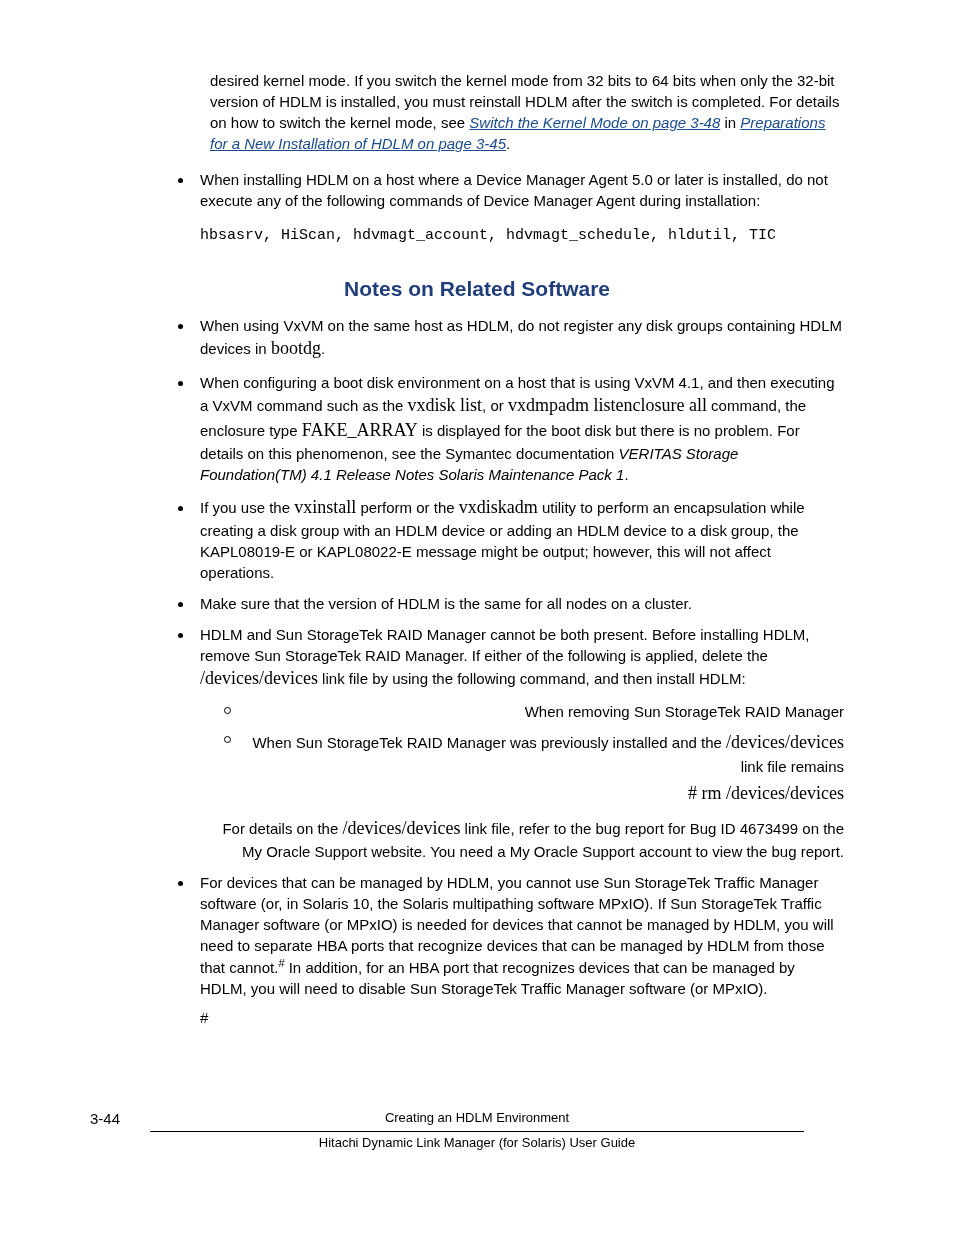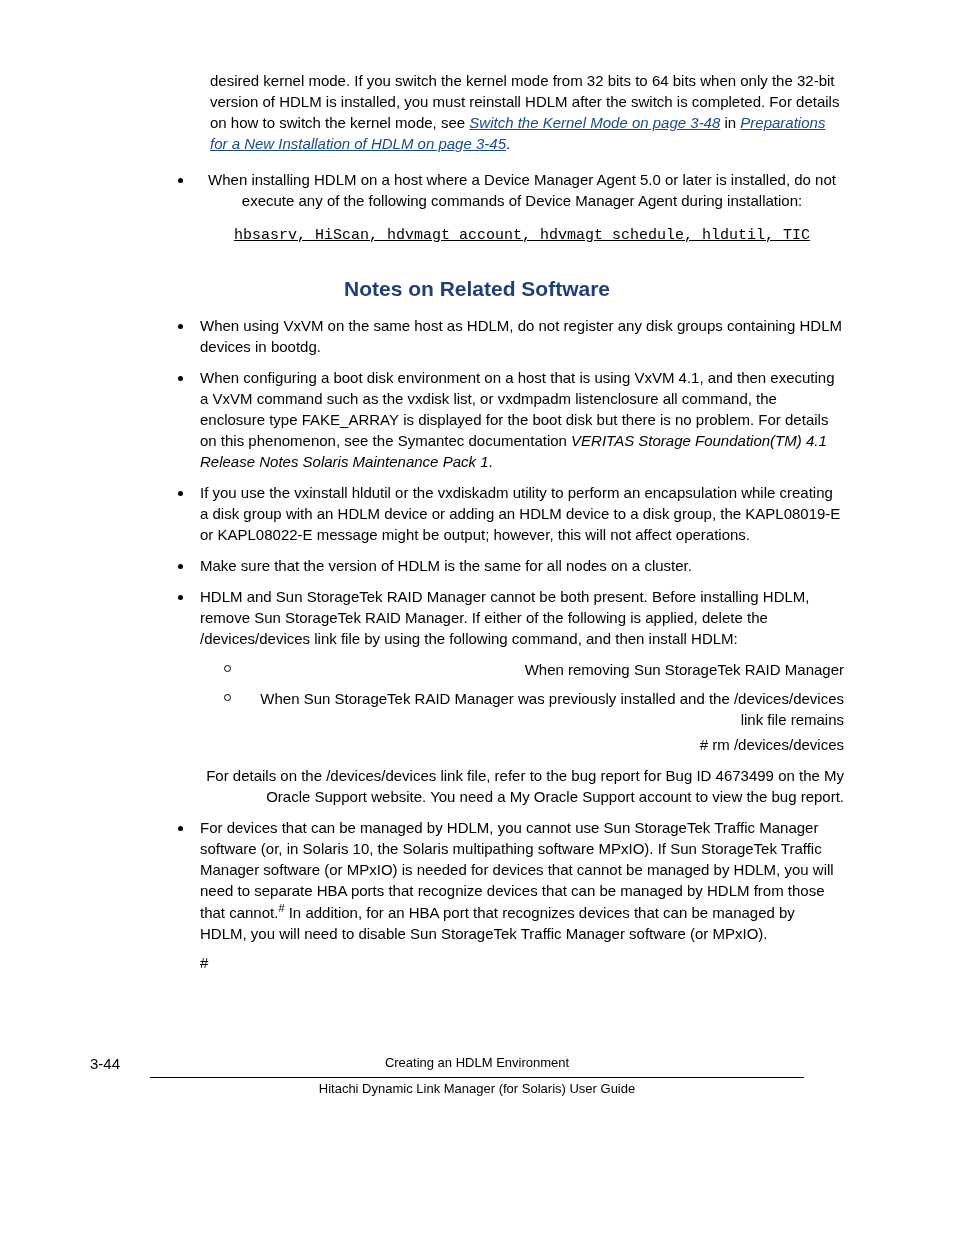--- a/index.html
+++ b/index.html
@@ -17,42 +17,41 @@
   .content-block {
     margin-left: 120px;
     margin-right: 20px;
   }
   .link {
     color: #1a4b8c;
     text-decoration: underline;
     font-style: italic;
   }
   .mono {
-    font-family: Liberation Sans, sans-serif;
-    font-size: 15px;
+    font-family: Liberation Serif, serif;
+    font-size: 18px;
   }
   .italic {
     font-style: italic;
   }
   h2.section-heading {
     color: #213e7a;
     font-size: 21px;
     font-weight: bold;
     margin: 28px 0 12px -30px;
     text-align: center;
   }
   ul.level0 {
     list-style: disc;
     padding-left: 0;
     margin-left: -16px;
   }
   ul.level0 > li {
     margin-bottom: 2px;
     padding-left: 6px;
-    text-align: center;
   }
   ul.level1 {
     list-style: disc;
     padding-left: 20px;
     margin-top: 10px;
     margin-bottom: 10px;
   }
   ul.level1 > li {
     margin-bottom: 10px;
     padding-left: 6px;
@@ -77,21 +76,20 @@
     width: 7px;
     height: 7px;
     border: 1.5px solid #000;
     border-radius: 50%;
     box-sizing: border-box;
   }
   .code-line {
     font-family: "Courier New", Courier, monospace;
     font-size: 15px;
     margin: 14px 0 14px 0;
-    text-decoration: underline;
   }
   .sub-para {
     margin-top: 8px;
     text-align: right;
   }
   .sup {
     vertical-align: super;
     font-size: 11px;
   }
   .footer {
@@ -149,21 +147,21 @@
 
     <li>
       <span>When using VxVM on the same host as HDLM, do not register any disk groups containing HDLM devices in </span><span class="mono">bootdg</span><span>.</span>
     </li>
 
     <li>
       <span>When configuring a boot disk environment on a host that is using VxVM 4.1, and then executing a VxVM command such as the </span><span class="mono">vxdisk list</span><span>, or </span><span class="mono">vxdmpadm listenclosure all</span><span> command, the enclosure type </span><span class="mono">FAKE_ARRAY</span><span> is displayed for the boot disk but there is no problem. For details on this phenomenon, see the Symantec documentation </span><span class="italic">VERITAS Storage Foundation(TM) 4.1 Release Notes Solaris Maintenance Pack 1</span><span>.</span>
     </li>
 
     <li>
-      <span>If you use the </span><span class="mono">vxinstall</span><span> hldutil or the </span><span class="mono">vxdiskadm</span><span> utility to perform an encapsulation while creating a disk group with an HDLM device or adding an HDLM device to a disk group, the KAPL08019-E or KAPL08022-E message might be output; however, this will not affect operations.</span>
+      <span>If you use the </span><span class="mono">vxinstall</span><span> perform or the </span><span class="mono">vxdiskadm</span><span> utility to perform an encapsulation while creating a disk group with an HDLM device or adding an HDLM device to a disk group, the KAPL08019-E or KAPL08022-E message might be output; however, this will not affect operations.</span>
     </li>
 
     <li>
       <span>Make sure that the version of HDLM is the same for all nodes on a cluster.</span>
     </li>
 
     <li>
       <span>HDLM and Sun StorageTek RAID Manager cannot be both present. Before installing HDLM, remove Sun StorageTek RAID Manager. If either of the following is applied, delete the </span><span class="mono">/devices/devices</span><span> link file by using the following command, and then install HDLM:</span>
 
       <ul class="level2">

